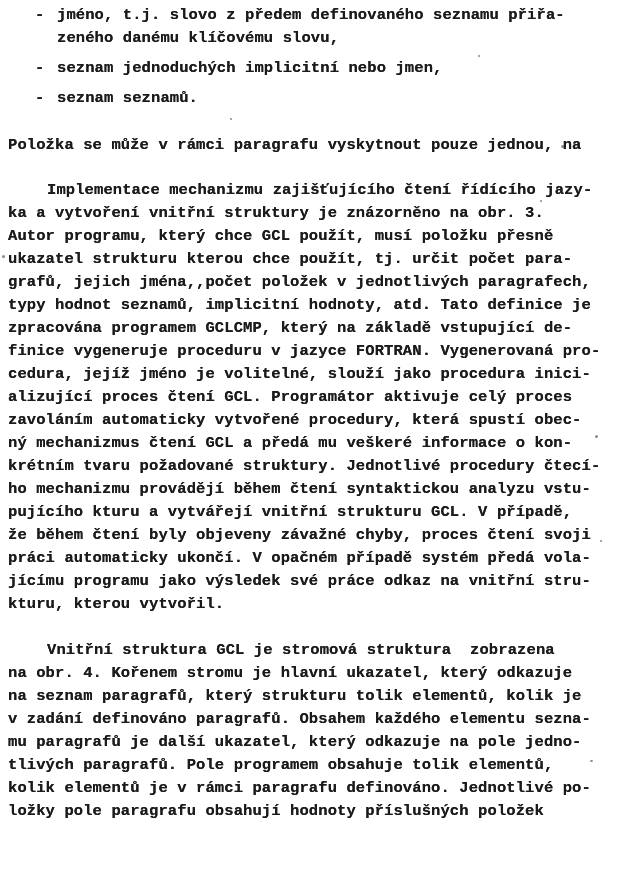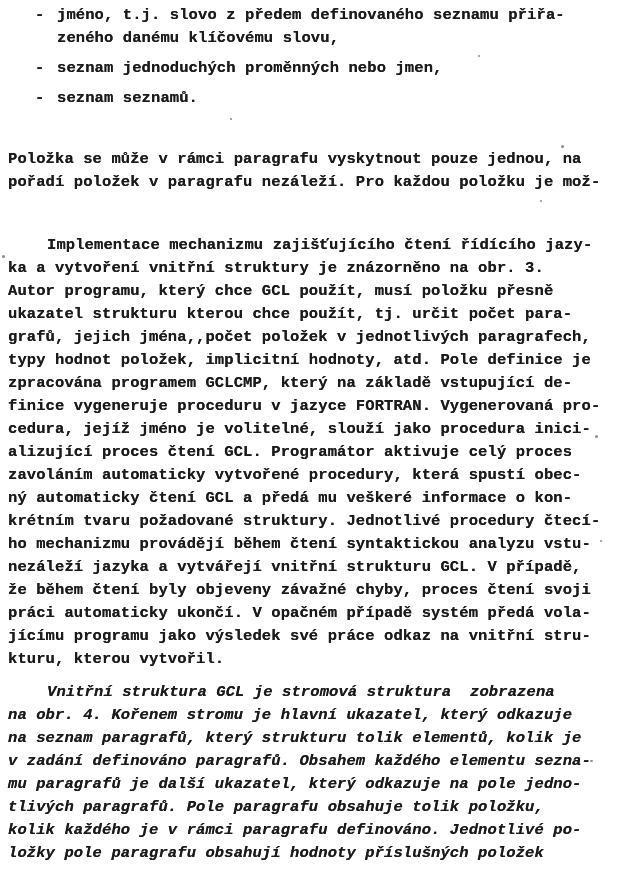--- a/index.html
+++ b/index.html
@@ -40,28 +40,27 @@
     margin-bottom: 7px;
   }
   .list-item .marker {
     width: 22px;
     flex: 0 0 22px;
   }
   .list-item .item-lines {
     flex: 1;
   }
   .para {
-    margin-top: 40px;
+    margin-top: 22px;
   }
   .para-1 {
-    margin-top: 38px;
+    margin-top: 24px;
   }
   .para-3 {
-    margin-top: 10px;
-    font-style: italic;
+    margin-top: 23px;
   }
   .first-indent {
     padding-left: 39px;
   }
   
   .speck {
     position: absolute;
     background: #2a2a2a;
     border-radius: 50%;
     opacity: 0.55;
@@ -78,68 +77,67 @@
       <span class="marker">-</span>
       <div class="item-lines">
         <div class="line">jméno, t.j. slovo z předem definovaného seznamu přiřa-</div>
         <div class="line">zeného danému klíčovému slovu,</div>
       </div>
     </div>
 
     <div class="list-item">
       <span class="marker">-</span>
       <div class="item-lines">
-        <div class="line">seznam jednoduchých proměnných nebo jmen,</div>
+        <div class="line">seznam jednoduchých implicitní nebo jmen,</div>
       </div>
     </div>
 
     <div class="list-item">
       <span class="marker">-</span>
       <div class="item-lines">
         <div class="line">seznam seznamů.</div>
       </div>
     </div>
 
   </div>
 
   <div class="para para-1">
     <div class="line">Položka se může v rámci paragrafu vyskytnout pouze jednou, na</div>
-    <div class="line">pořadí položek v paragrafu nezáleží. Pro každou položku je mož-</div>
   </div>
 
   <div class="para para-2">
     <div class="line first-indent">Implementace mechanizmu zajišťujícího čtení řídícího jazy-</div>
     <div class="line">ka a vytvoření vnitřní struktury je znázorněno na obr. 3.</div>
     <div class="line">Autor programu, který chce GCL použít, musí položku přesně</div>
     <div class="line">ukazatel strukturu kterou chce použít, tj. určit počet para-</div>
     <div class="line">grafů, jejich jména,,počet položek v jednotlivých paragrafech,</div>
-    <div class="line">typy hodnot položek, implicitní hodnoty, atd. Pole definice je</div>
+    <div class="line">typy hodnot seznamů, implicitní hodnoty, atd. Tato definice je</div>
     <div class="line">zpracována programem GCLCMP, který na základě vstupující de-</div>
     <div class="line">finice vygeneruje proceduru v jazyce FORTRAN. Vygenerovaná pro-</div>
     <div class="line">cedura, jejíž jméno je volitelné, slouží jako procedura inici-</div>
     <div class="line">alizující proces čtení GCL. Programátor aktivuje celý proces</div>
     <div class="line">zavoláním automaticky vytvořené procedury, která spustí obec-</div>
-    <div class="line">ný automaticky čtení GCL a předá mu veškeré informace o kon-</div>
+    <div class="line">ný mechanizmus čtení GCL a předá mu veškeré informace o kon-</div>
     <div class="line">krétním tvaru požadované struktury. Jednotlivé procedury čtecí-</div>
     <div class="line">ho mechanizmu provádějí během čtení syntaktickou analyzu vstu-</div>
-    <div class="line">nezáleží jazyka a vytvářejí vnitřní strukturu GCL. V případě,</div>
+    <div class="line">pujícího kturu a vytvářejí vnitřní strukturu GCL. V případě,</div>
     <div class="line">že během čtení byly objeveny závažné chyby, proces čtení svoji</div>
     <div class="line">práci automaticky ukončí. V opačném případě systém předá vola-</div>
     <div class="line">jícímu programu jako výsledek své práce odkaz na vnitřní stru-</div>
     <div class="line">kturu, kterou vytvořil.</div>
   </div>
 
   <div class="para para-3">
     <div class="line first-indent">Vnitřní struktura GCL je stromová struktura  zobrazena</div>
     <div class="line">na obr. 4. Kořenem stromu je hlavní ukazatel, který odkazuje</div>
     <div class="line">na seznam paragrafů, který strukturu tolik elementů, kolik je</div>
     <div class="line">v zadání definováno paragrafů. Obsahem každého elementu sezna-</div>
     <div class="line">mu paragrafů je další ukazatel, který odkazuje na pole jedno-</div>
-    <div class="line">tlivých paragrafů. Pole paragrafu obsahuje tolik položku,</div>
-    <div class="line">kolik každého je v rámci paragrafu definováno. Jednotlivé po-</div>
+    <div class="line">tlivých paragrafů. Pole programem obsahuje tolik elementů,</div>
+    <div class="line">kolik elementů je v rámci paragrafu definováno. Jednotlivé po-</div>
     <div class="line">ložky pole paragrafu obsahují hodnoty příslušných položek</div>
   </div>
 
   <span class="speck" style="left:561px; top:145px; width:3px; height:3px;"></span>
   <span class="speck" style="left:478px; top:55px;  width:2px; height:2px;"></span>
   <span class="speck" style="left:540px; top:200px; width:2px; height:2px;"></span>
   <span class="speck" style="left:595px; top:435px; width:3px; height:3px;"></span>
   <span class="speck" style="left:600px; top:540px; width:2px; height:2px;"></span>
   <span class="speck" style="left:230px; top:118px; width:2px; height:2px;"></span>
   <span class="speck" style="left:590px; top:760px; width:3px; height:2px;"></span>

